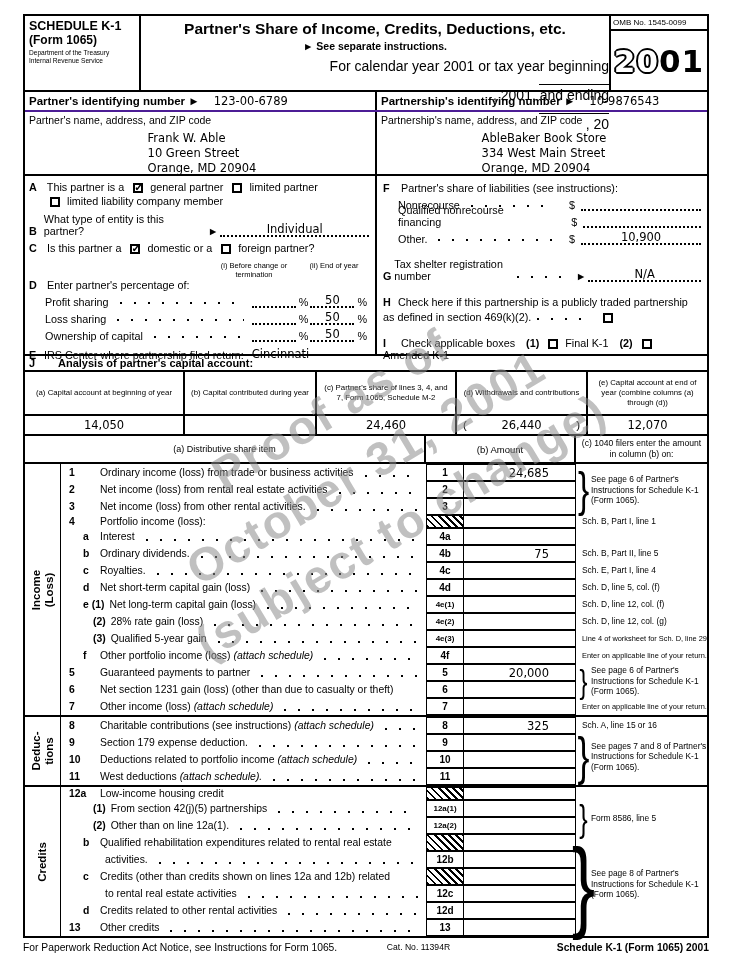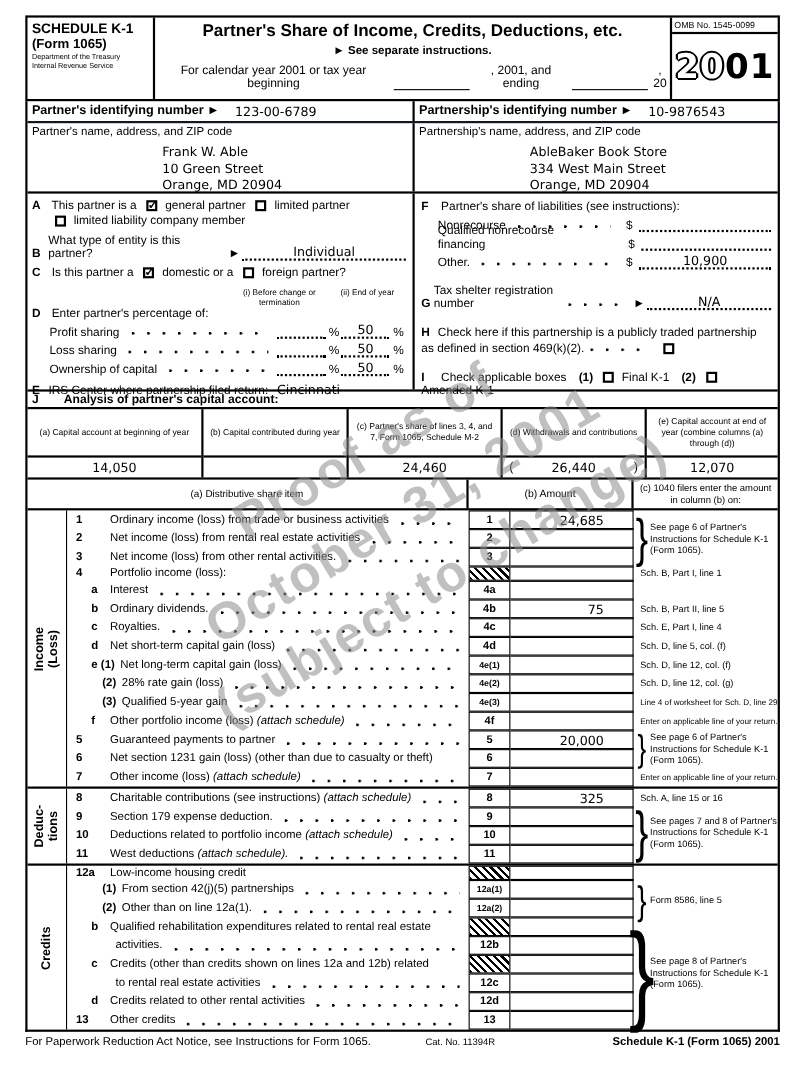--- a/index.html
+++ b/index.html
@@ -9,32 +9,32 @@
 
   
   .hdr{display:flex;border:2px solid #000;height:78px;}
   .hdr-left{width:116px;border-right:2px solid #000;padding:3px 2px 2px 4px;}
   .h-sched{font-size:12.5px;font-weight:bold;}
   .h-formno{font-size:12px;font-weight:bold;}
   .h-dept{font-size:6.6px;line-height:1.25;margin-top:2px;}
   .hdr-mid{flex:1;text-align:center;padding-top:4px;position:relative;}
   .h-title{font-size:15.5px;font-weight:bold;}
   .h-see{font-size:10.5px;font-weight:bold;margin-top:2px;}
-  .h-cal{font-size:11px;margin-top:6px;display:flex;align-items:flex-end;justify-content:center;gap:2px;}
+  .h-cal{font-size:14px;margin-top:6px;display:flex;align-items:flex-end;justify-content:center;gap:2px;flex-direction:column;}
   .blank{display:inline-block;border-bottom:1px solid #000;height:9px;}
   .w70{width:70px;}
   .hdr-right{width:98px;border-left:2px solid #000;display:flex;flex-direction:column;}
   .h-omb{font-size:8px;padding:2px 2px;border-bottom:2px solid #000;white-space:nowrap;}
   .h-year{flex:1;display:flex;align-items:center;justify-content:center;font-size:31px;font-weight:bold;font-family:"DejaVu Sans",sans-serif;letter-spacing:1px;}
   .yr-out{color:#fff;text-shadow:-2px 0 #000,2px 0 #000,0 -2px #000,0 2px #000,-1px -1px #000,1px 1px #000,1px -1px #000,-1px 1px #000;}
 
   .framed{border-left:2px solid #000;border-right:2px solid #000;border-bottom:2px solid #000;}
 
   
-  .idrow{display:flex;border-bottom:2px solid #0f172a;height:20px;align-items:center;font-size:11.5px;}
+  .idrow{display:flex;border-bottom:2px solid #4c1d95;height:20px;align-items:center;font-size:11.5px;}
   .id-half{display:flex;align-items:center;padding-left:4px;height:100%;}
   .id-l{width:352px;border-right:2px solid #000;}
   .id-r{flex:1;}
   .idlbl{font-weight:bold;white-space:nowrap;}
   .fv{font-family:"DejaVu Sans",sans-serif;font-size:11.5px;}
   .idval{margin-left:14px;}
 
   
   .namesrow{display:flex;border-bottom:2px solid #000;height:64px;font-size:10.5px;}
   .nm-half{padding:2px 0 0 4px;height:100%;}

